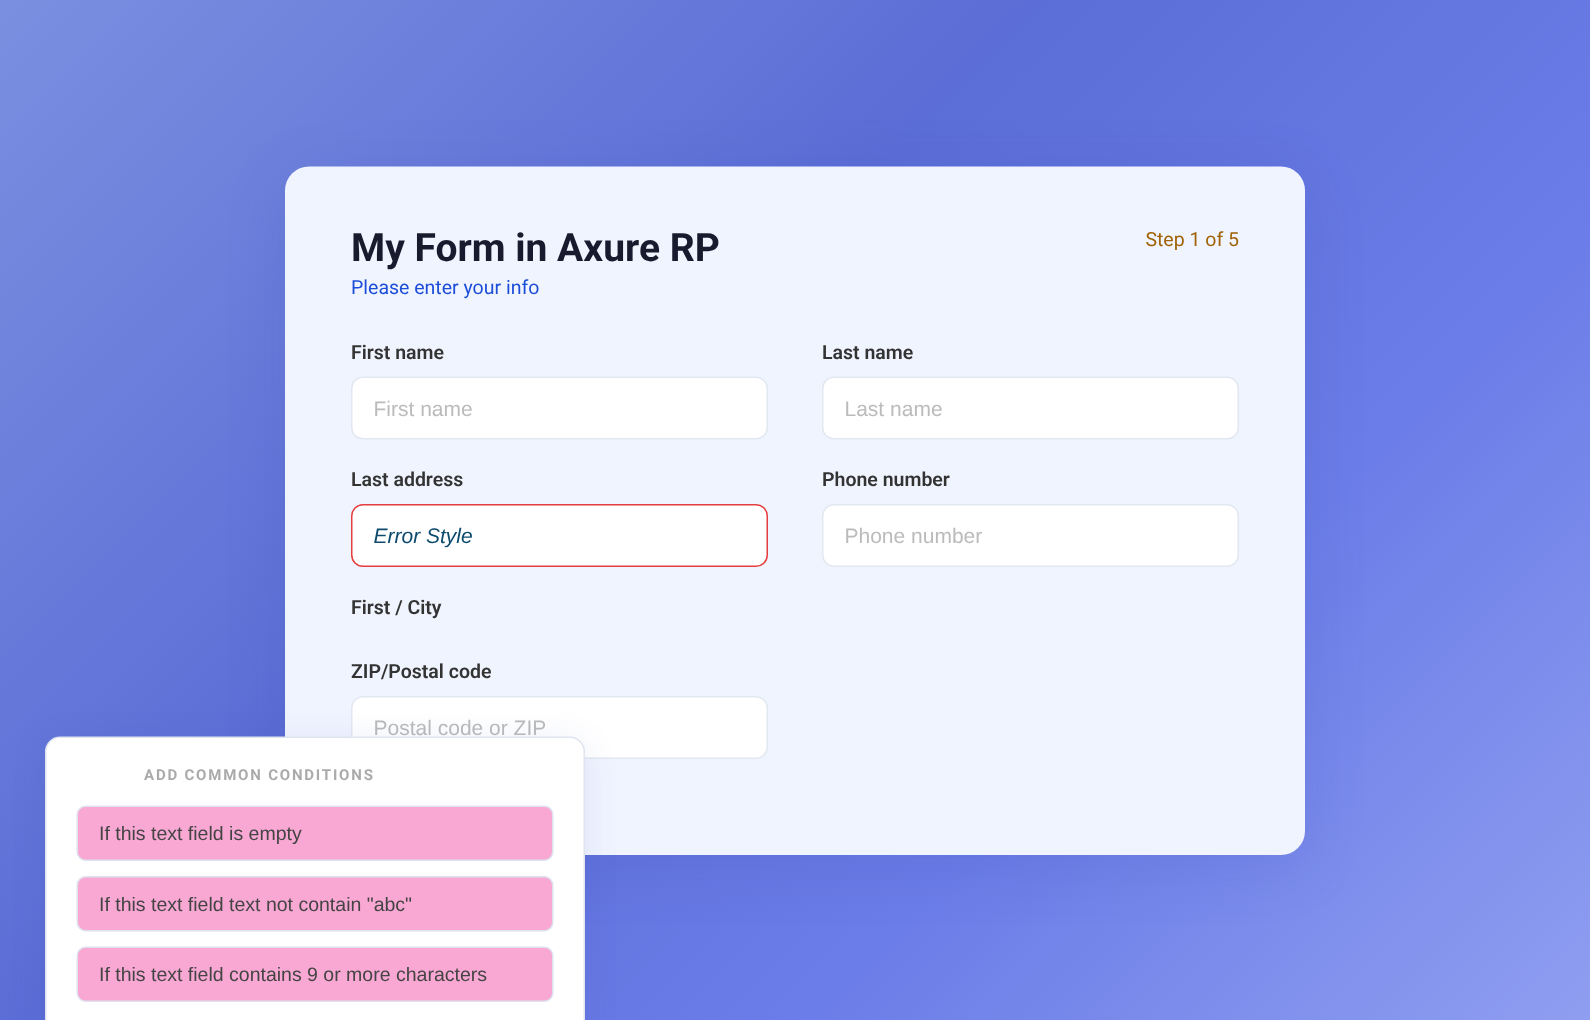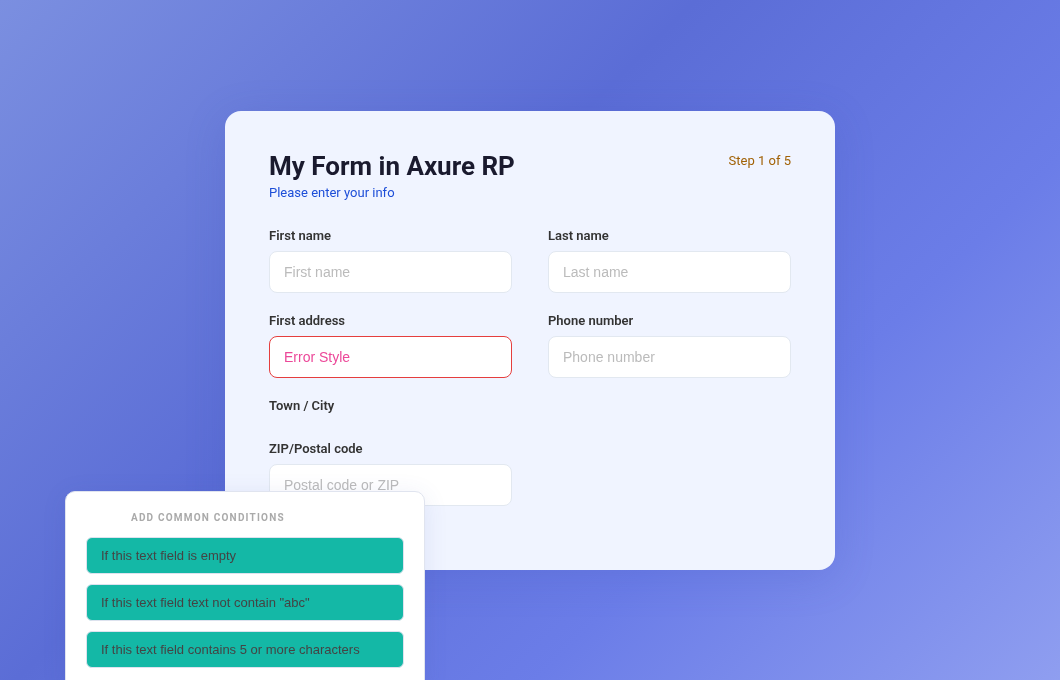--- a/index.html
+++ b/index.html
@@ -16,21 +16,21 @@
       background: linear-gradient(135deg, #7b8fe0 0%, #5b6dd6 40%, #6b7de8 70%, #8f9ef0 100%);
       display: flex;
       align-items: center;
       justify-content: center;
       position: relative;
     }
 
     .main-card {
       background: #f0f4ff;
       border-radius: 16px;
-      width: 610px;
+      width: 680px;
       padding: 40px 44px 44px 44px;
       position: relative;
       box-shadow: 0 8px 40px rgba(60, 80, 180, 0.18);
     }
 
     .form-title {
       font-size: 26px;
       font-weight: 700;
       color: #1a1a2e;
       margin-bottom: 4px;
@@ -79,21 +79,22 @@
       outline: none;
       transition: border-color 0.2s;
     }
 
     .form-input::placeholder {
       color: #bbb;
     }
 
     .form-input.error {
       border-color: #e53e3e;
-      color: #ec4899;
+      color: #0c4a6e;
+      font-style: italic;
     }
 
     .form-input.error::placeholder {
       color: #e53e3e;
     }
 
     
     .conditions-popup {
       position: absolute;
       left: -160px;
@@ -113,21 +114,21 @@
       letter-spacing: 0.12em;
       color: #aaa;
       text-transform: uppercase;
       margin-bottom: 14px;
       margin-left: 45px;
     }
 
     .condition-btn {
       display: block;
       width: 100%;
-      background: #14b8a6;
+      background: #f9a8d4;
       border: 1.5px solid #dde2ee;
       border-radius: 6px;
       padding: 10px 14px;
       font-size: 13px;
       color: #444;
       text-align: left;
       cursor: pointer;
       margin-bottom: 10px;
       transition: background 0.15s;
     }
@@ -151,44 +152,44 @@
       <input class="form-input" type="text" placeholder="First name" style="">
     </div>
     <div class="form-group">
       <label class="form-label">Last name</label>
       <input class="form-input" type="text" placeholder="Last name" style="">
     </div>
   </div>
 
   <div class="form-row">
     <div class="form-group">
-      <label class="form-label">First address</label>
+      <label class="form-label">Last address</label>
       <input class="form-input error" type="text" value="Error Style" placeholder="Error Style" style="">
     </div>
     <div class="form-group">
       <label class="form-label">Phone number</label>
       <input class="form-input" type="text" placeholder="Phone number" style="">
     </div>
   </div>
 
   <div class="form-row">
     <div class="form-group">
-      <label class="form-label">Town / City</label>
+      <label class="form-label">First / City</label>
     </div>
     <div class="form-group" style="visibility:hidden;"></div>
   </div>
 
   <div class="form-row">
     <div class="form-group">
       <label class="form-label">ZIP/Postal code</label>
       <input class="form-input" type="text" placeholder="Postal code or ZIP" style="">
     </div>
     <div class="form-group" style="visibility:hidden;"></div>
   </div>
 
   <div class="conditions-popup">
     <div class="conditions-heading">ADD COMMON CONDITIONS</div>
     <button class="condition-btn">If this text field is empty</button>
     <button class="condition-btn">If this text field text not contain "abc"</button>
-    <button class="condition-btn">If this text field contains 5 or more characters</button>
+    <button class="condition-btn">If this text field contains 9 or more characters</button>
   </div>
 
 </div>
 
 </body></html>

